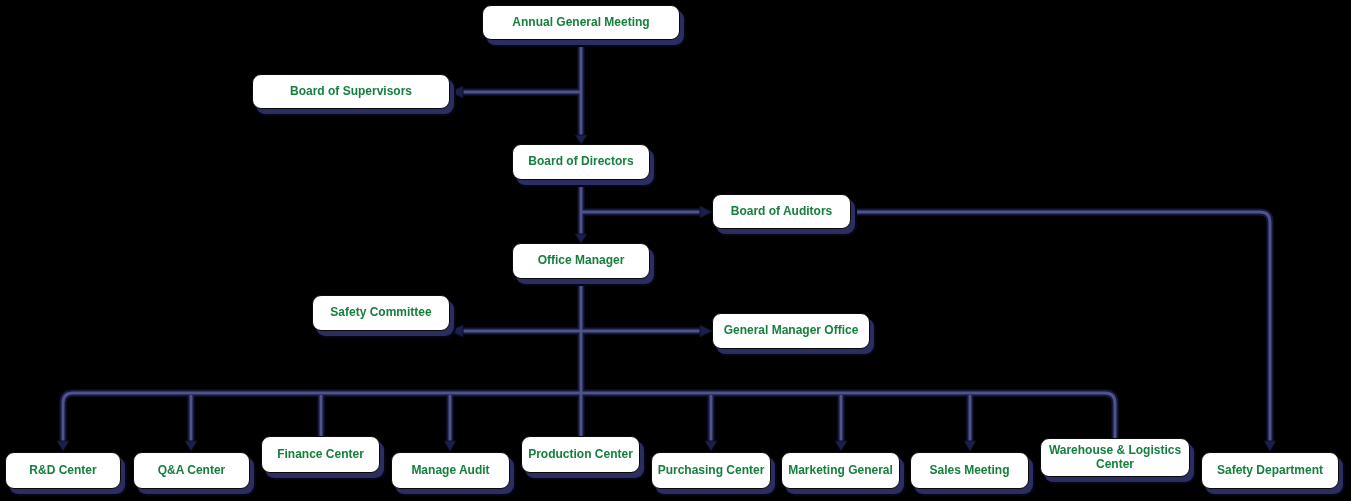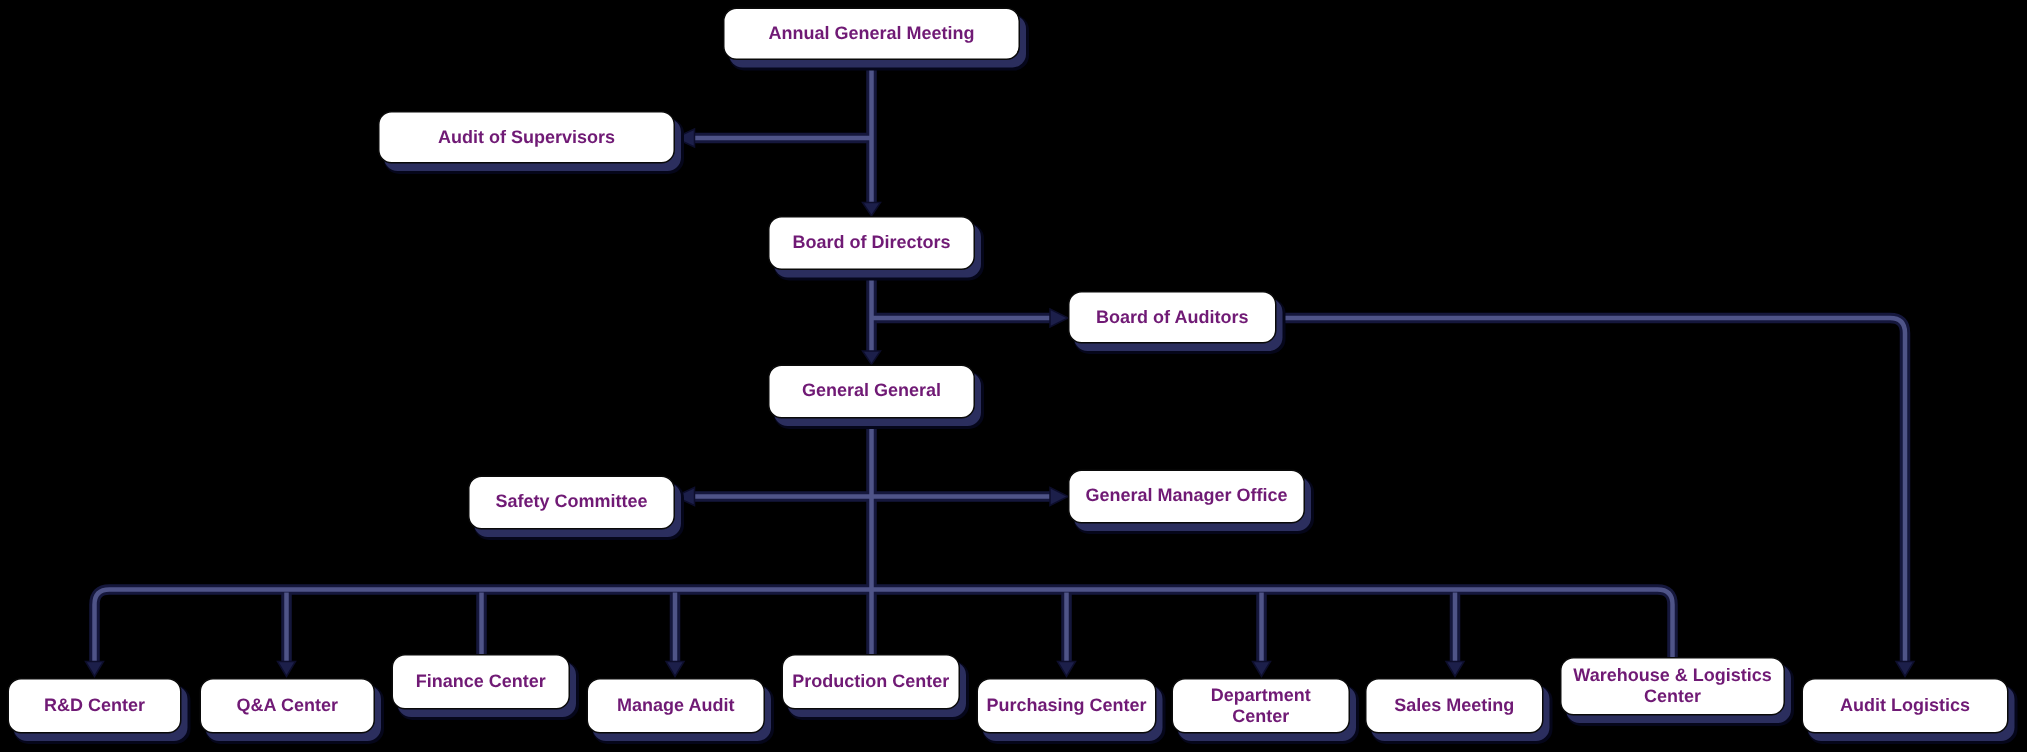--- a/index.html
+++ b/index.html
@@ -20,21 +20,21 @@
     box-sizing:border-box;
     background:#ffffff;
     border:1.5px solid #0a0a0a;
     border-radius:9px;
     box-shadow:4px 5px 0 0 #2b2e5e, 5px 6px 0 1px #05061a;
     display:flex;align-items:center;justify-content:center;
     text-align:center;
     font-weight:bold;
     font-size:12px;
     line-height:1.15;
-    color:#701a75;
+    color:#15803d;
     padding:1px 5px;
   }
 </style>
 </head>
 <body>
 
 <div class="canvas">
 
   <svg class="connectors" width="1351" height="501" viewBox="0 0 1351 501">
     <defs>
@@ -73,45 +73,45 @@
       <polygon points="575,441 587,441 581,451"></polygon>
       <polygon points="705,441 717,441 711,451"></polygon>
       <polygon points="835,441 847,441 841,451"></polygon>
       <polygon points="964,441 976,441 970,451"></polygon>
       <polygon points="1109,441 1121,441 1115,451"></polygon>
     </g>
   </svg>
 
   <div class="node" style="left:482px;top:5px;width:198px;height:35px">Annual General Meeting</div>
 
-  <div class="node" style="left:252px;top:74px;width:198px;height:35px">Audit of Supervisors</div>
+  <div class="node" style="left:252px;top:74px;width:198px;height:35px">Board of Supervisors</div>
 
   <div class="node" style="left:512px;top:144px;width:138px;height:36px">Board of Directors</div>
 
   <div class="node" style="left:712px;top:194px;width:139px;height:35px">Board of Auditors</div>
 
-  <div class="node" style="left:512px;top:243px;width:138px;height:36px">General General</div>
+  <div class="node" style="left:512px;top:243px;width:138px;height:36px">Office Manager</div>
 
-  <div class="node" style="left:312px;top:317px;width:138px;height:36px">Safety Committee</div>
+  <div class="node" style="left:312px;top:295px;width:138px;height:36px">Safety Committee</div>
 
   <div class="node" style="left:712px;top:313px;width:158px;height:36px">General Manager Office</div>
 
   <div class="node" style="left:5px;top:452px;width:116px;height:37px">R&amp;D Center</div>
 
   <div class="node" style="left:133px;top:452px;width:117px;height:37px">Q&amp;A Center</div>
 
   <div class="node" style="left:261px;top:436px;width:119px;height:37px">Finance Center</div>
 
   <div class="node" style="left:391px;top:452px;width:119px;height:37px">Manage Audit</div>
 
   <div class="node" style="left:521px;top:436px;width:119px;height:37px">Production Center</div>
 
   <div class="node" style="left:651px;top:452px;width:120px;height:37px">Purchasing Center</div>
 
-  <div class="node" style="left:781px;top:452px;width:119px;height:37px">Department Center</div>
+  <div class="node" style="left:781px;top:452px;width:119px;height:37px">Marketing General</div>
 
   <div class="node" style="left:910px;top:452px;width:119px;height:37px">Sales Meeting</div>
 
   <div class="node" style="left:1040px;top:438px;width:150px;height:39px">Warehouse &amp; Logistics Center</div>
 
-  <div class="node" style="left:1201px;top:452px;width:138px;height:37px">Audit Logistics</div>
+  <div class="node" style="left:1201px;top:452px;width:138px;height:37px">Safety Department</div>
 
 </div>
 
 </body></html>

